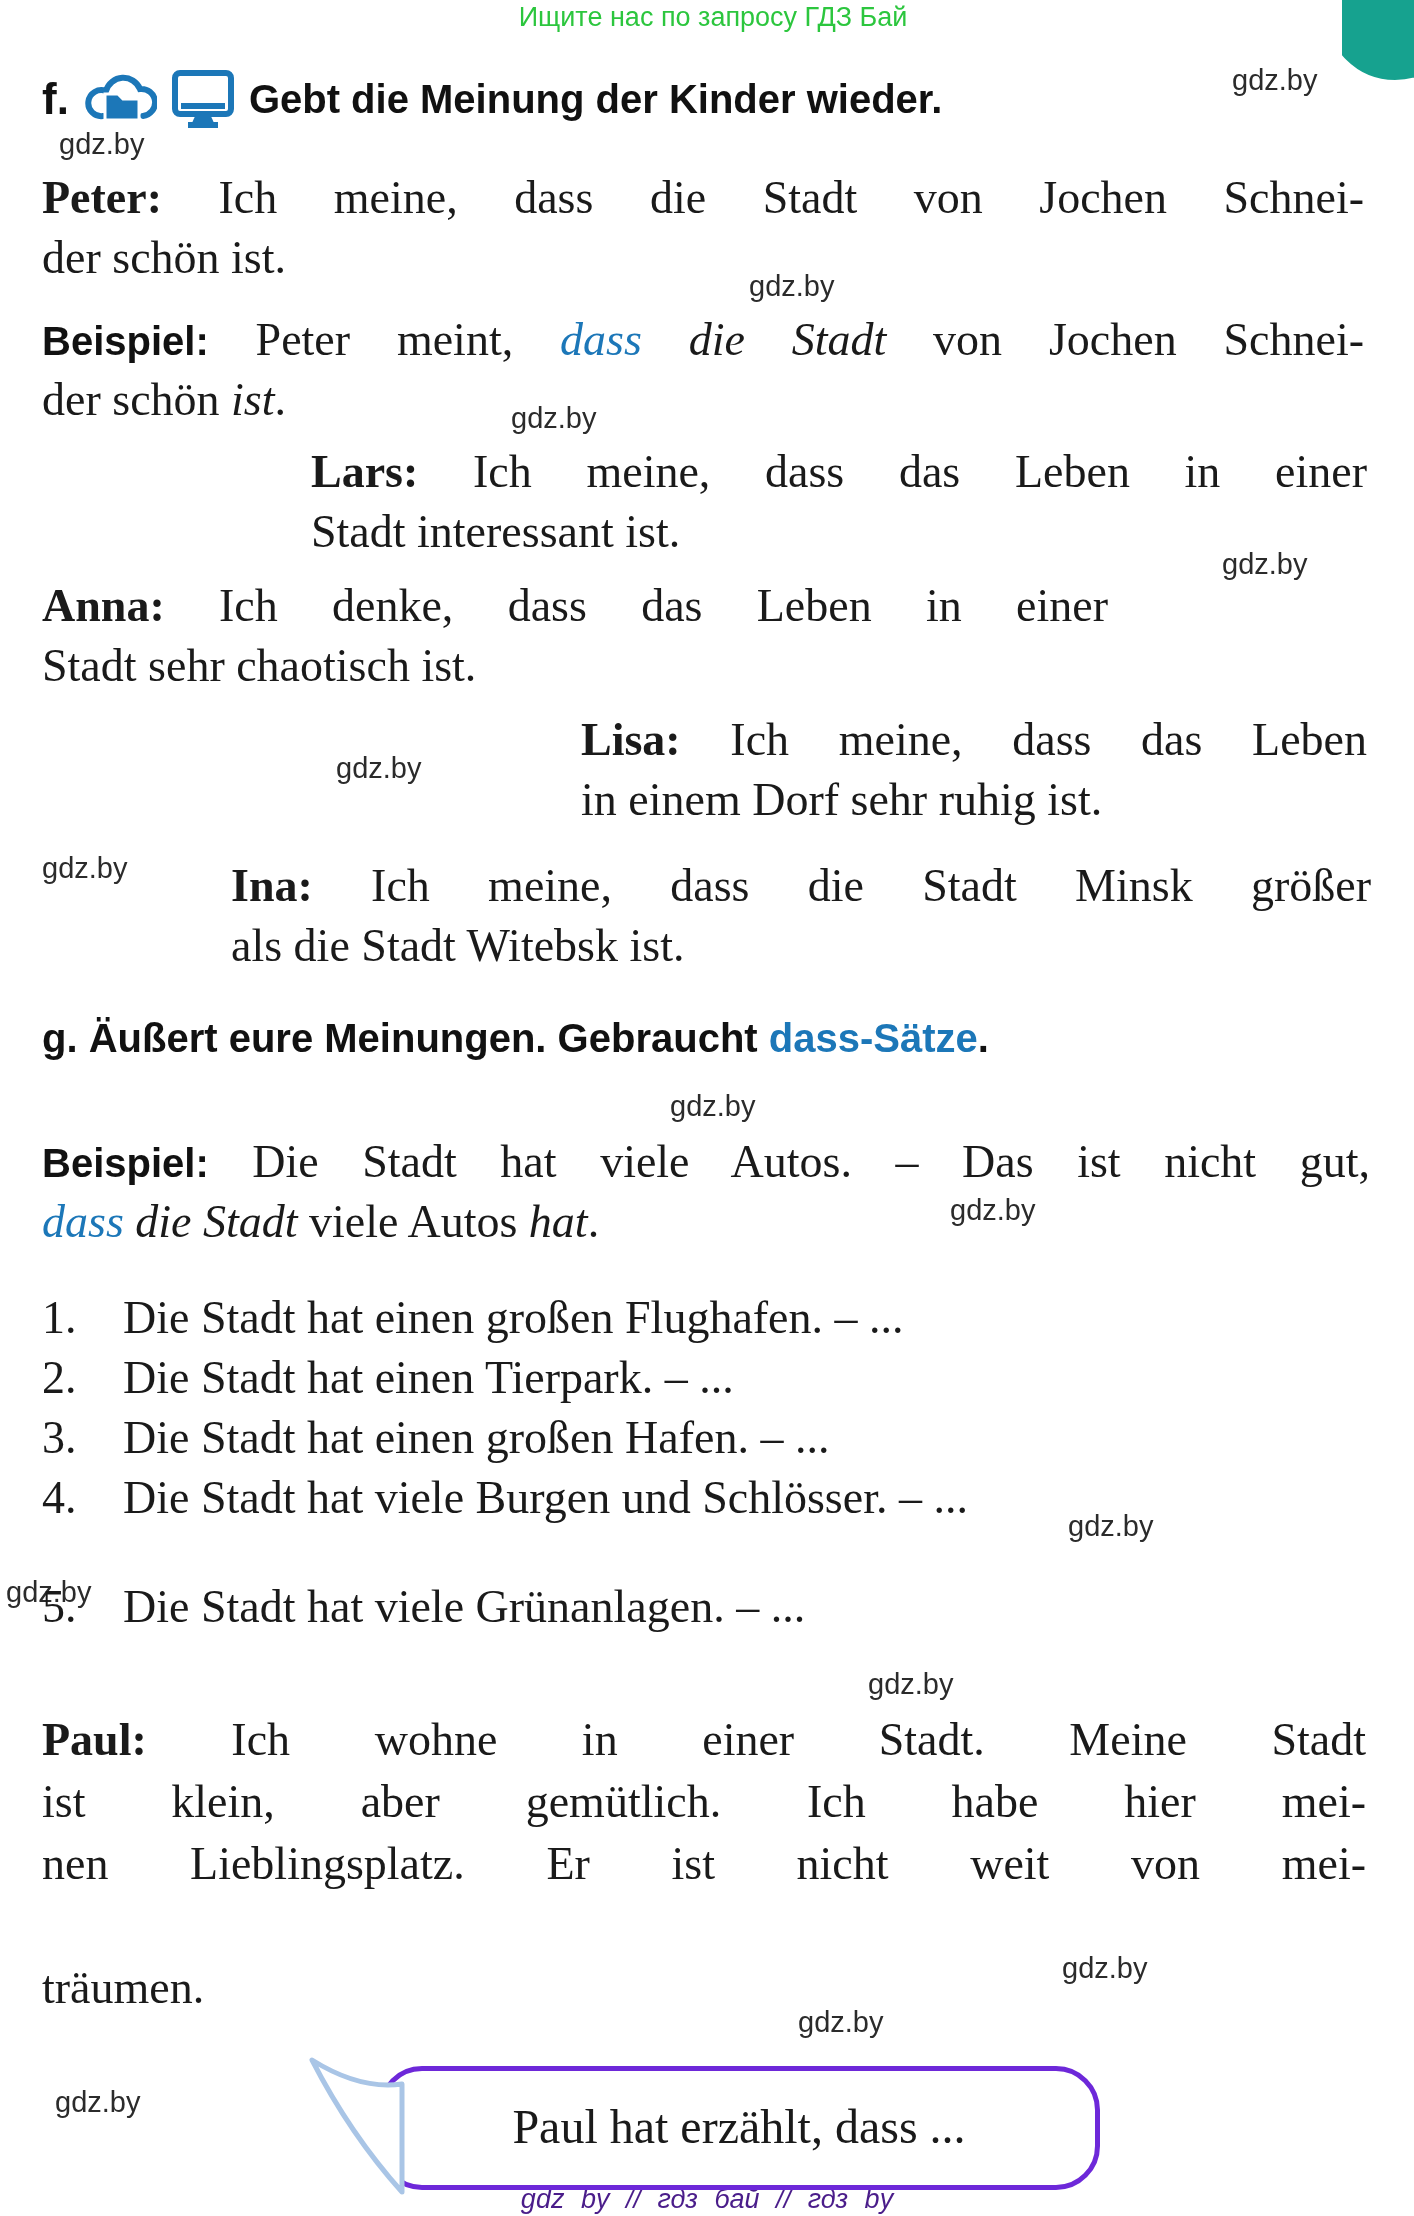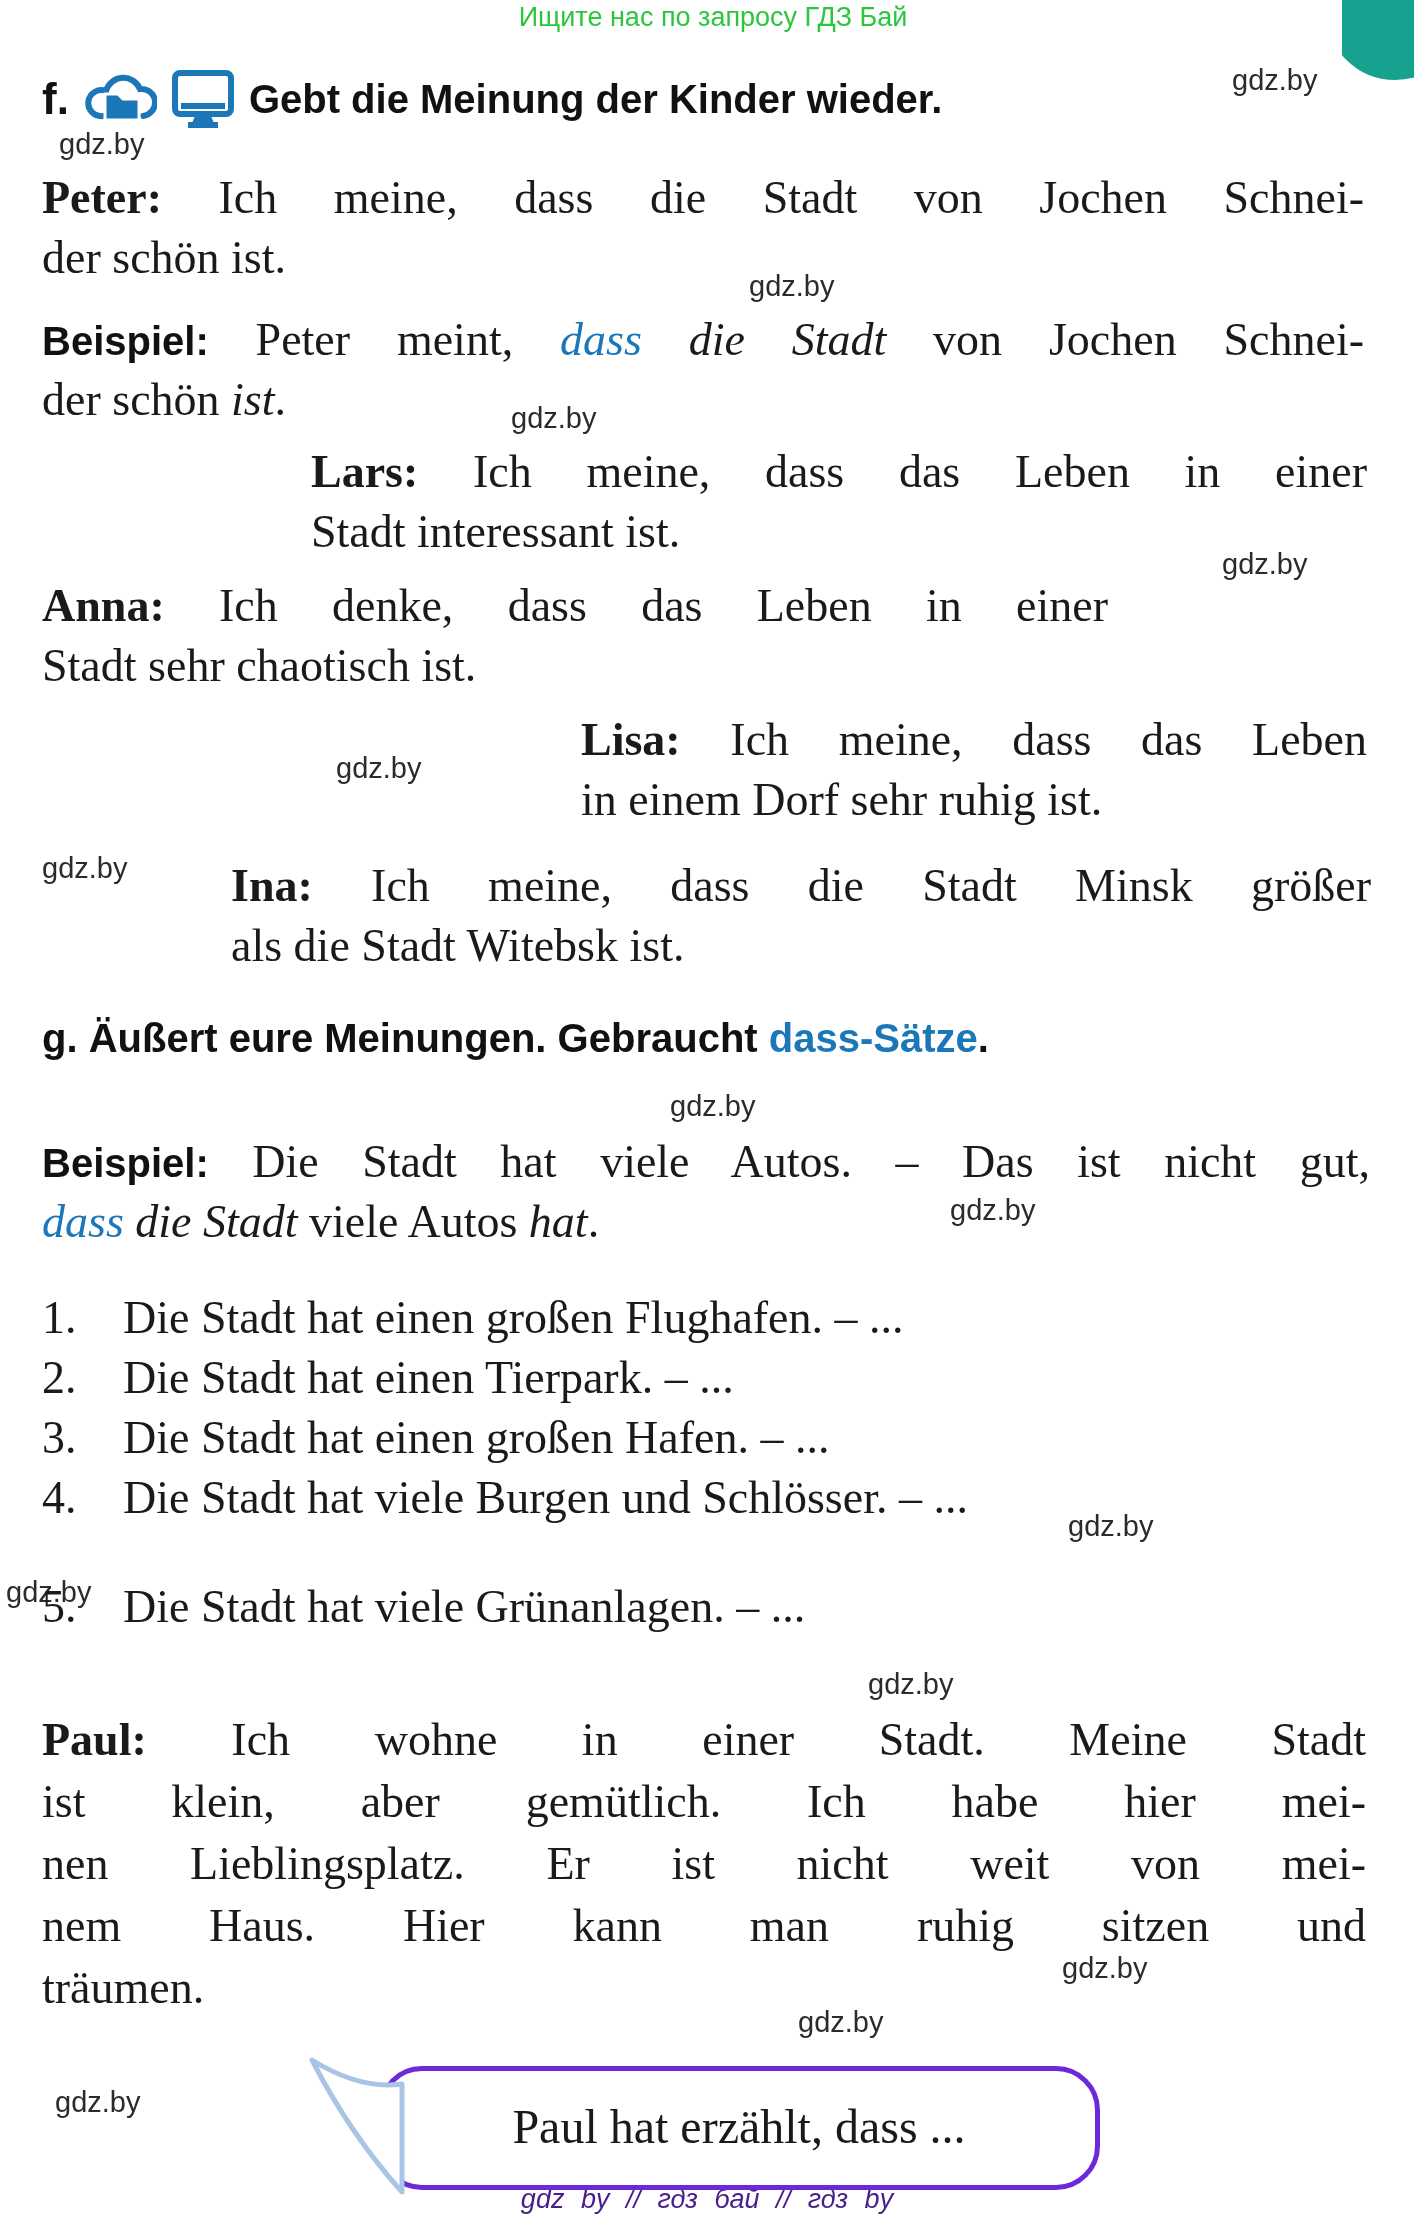--- a/index.html
+++ b/index.html
@@ -162,23 +162,20 @@
   <div class="line just" style="left:42px;top:1710px;width:1324px">
     <b class="name">Paul:</b>
     <span>Ich wohne in einer Stadt. Meine Stadt</span>
   </div>
   <div class="line just" style="left:42px;top:1772px;width:1324px">
     <span>ist klein, aber gemütlich. Ich habe hier mei-</span>
   </div>
   <div class="line just" style="left:42px;top:1834px;width:1324px">
     <span>nen Lieblingsplatz. Er ist nicht weit von mei-</span>
   </div>
-  <div class="line just" style="left:42px;top:1896px;width:1324px">
-    <span>nem Haus. Hier kann man ruhig sitzen und</span>
-  </div>
   <div class="line" style="left:42px;top:1958px">
     <span>träumen.</span>
   </div>
 
   <svg class="tail" width="124" height="150" viewBox="0 0 124 150">
     <path d="M14 8 Q 62 38 104 32 L 104 140 Q 52 82 14 8 Z" fill="#ffffff" stroke="#a9c5e6" stroke-width="5" stroke-linejoin="round"></path>
   </svg>
   <div class="bubble">
     <span>Paul hat erzählt, dass ...</span>
   </div>

